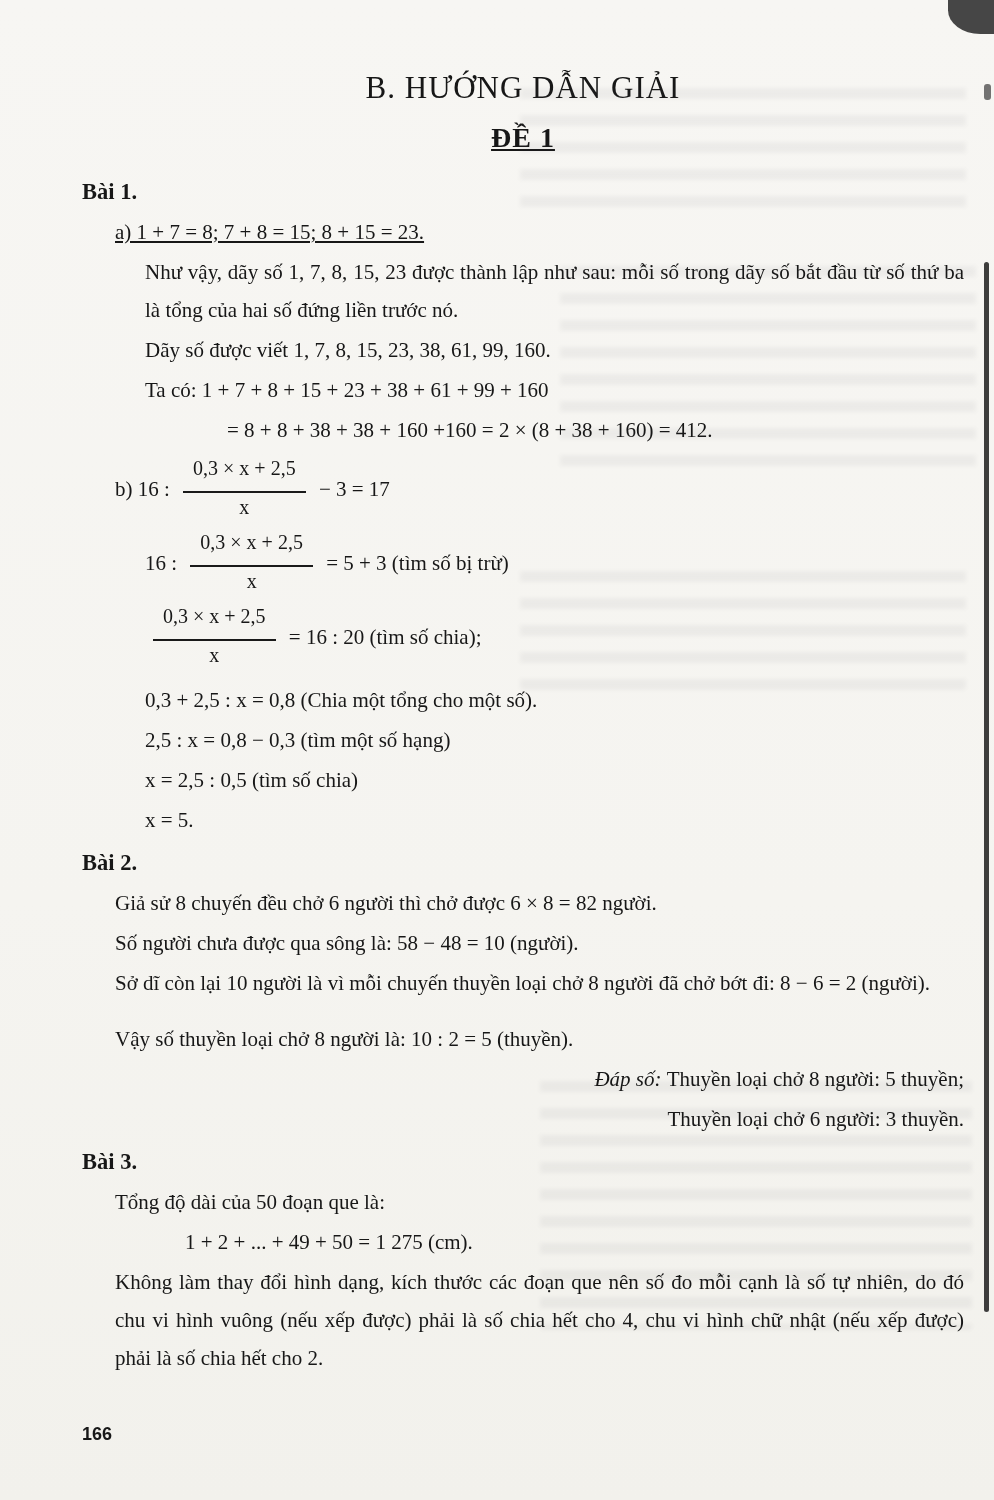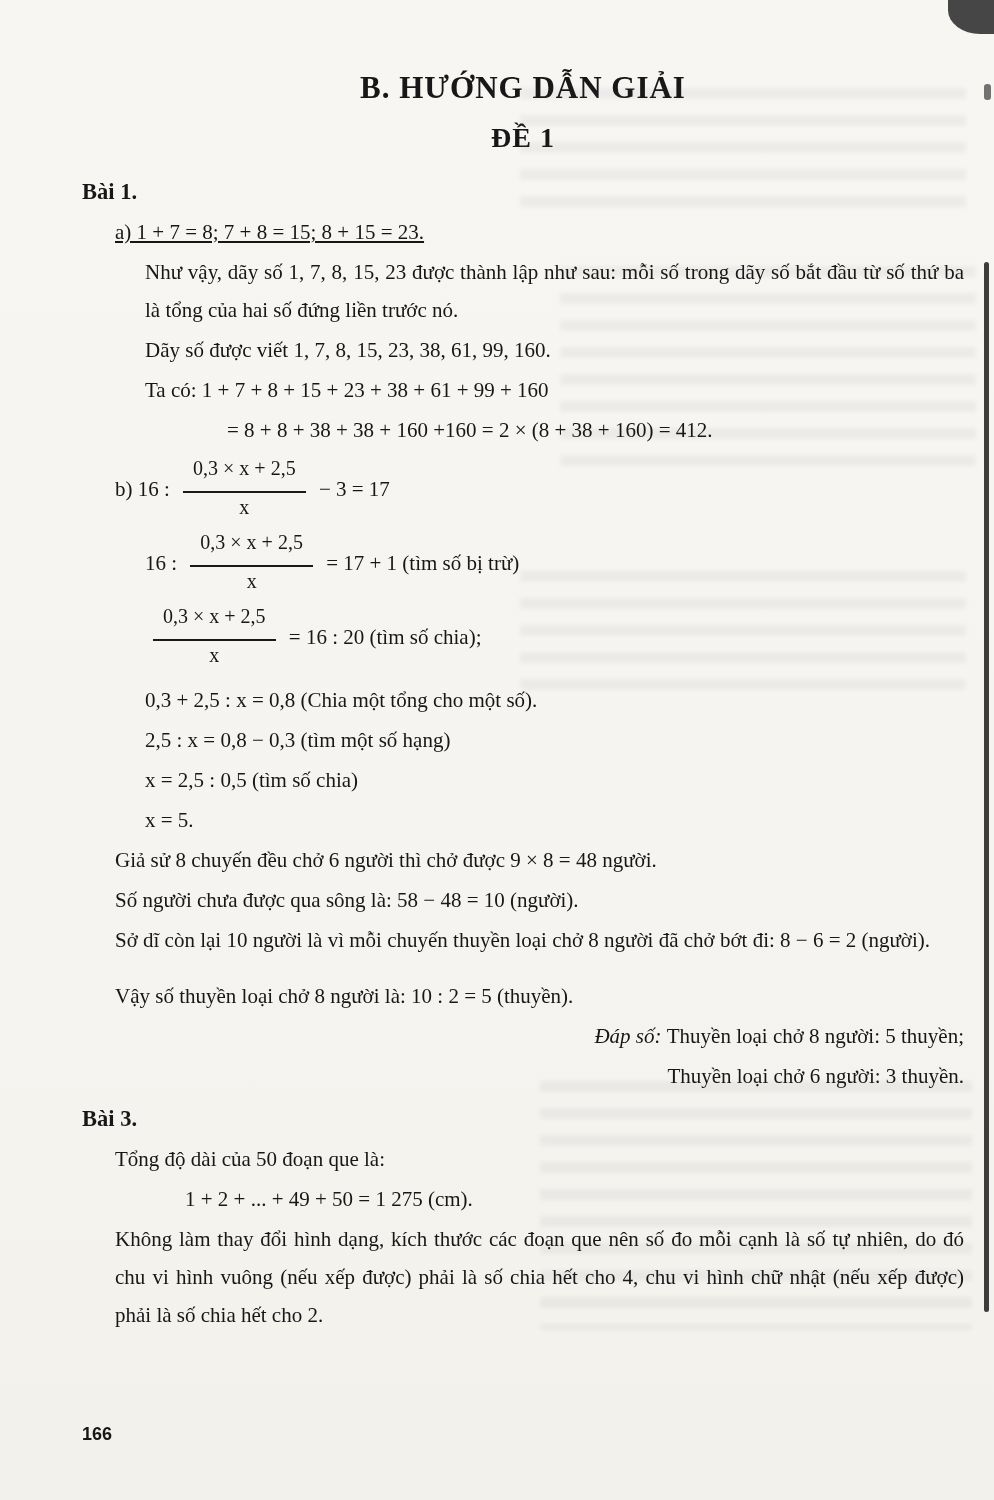--- a/index.html
+++ b/index.html
@@ -12,28 +12,29 @@
     background:linear-gradient(180deg,#f7f6f3 0%, #f5f4f0 60%, #f2f1ec 100%);
     overflow:hidden;
     font-family:"Liberation Serif","DejaVu Serif",serif;
     color:#171717;
   }
   h1.title {
     margin:0 0 16px 0;
     text-align:center;
     font-size:31px;
     letter-spacing:1px;
-    font-weight:bold;
+    font-weight:normal;
   }
   h2.subtitle {
     margin:0 0 20px 0;
     text-align:center;
     font-size:28px;
     letter-spacing:1px;
     font-weight:bold;
+    text-decoration:underline;
   }
   .doc { position:relative; z-index:2; }
   .bai-heading {
     font-size:22.5px;
     font-weight:bold;
     line-height:36px;
     margin:6px 0 3px 0;
   }
   .block {
     font-size:21px;
@@ -109,27 +110,28 @@
   <h2 class="subtitle">ĐỀ 1</h2>
 
   <div class="doc">
       <div class="bai-heading">Bài 1.</div>
       <div class="block" style="padding-left: 33px; text-decoration: underline;"><span>a) 1 + 7 = 8; 7 + 8 = 15; 8 + 15 = 23.</span></div>
       <div class="block justify" style="padding-left: 63px;"><span>Như vậy, dãy số 1, 7, 8, 15, 23 được thành lập như sau: mỗi số trong dãy số bắt đầu từ số thứ ba là tổng của hai số đứng liền trước nó.</span></div>
       <div class="block" style="padding-left: 63px;"><span>Dãy số được viết 1, 7, 8, 15, 23, 38, 61, 99, 160.</span></div>
       <div class="block" style="padding-left: 63px;"><span>Ta có: 1 + 7 + 8 + 15 + 23 + 38 + 61 + 99 + 160</span></div>
       <div class="block" style="padding-left: 145px;"><span>= 8 + 8 + 38 + 38 + 160 +160 = 2 × (8 + 38 + 160) = 412.</span></div>
       <div class="block math" style="padding-left: 33px;"><span>b) 16 : </span><span class="frac"><span class="num">0,3 × x + 2,5</span><span class="den">x</span></span><span> − 3 = 17</span></div>
-      <div class="block math" style="padding-left: 63px;"><span>16 : </span><span class="frac"><span class="num">0,3 × x + 2,5</span><span class="den">x</span></span><span> = 17 + 1 (tìm số bị trừ)</span></div>
+      <div class="block math" style="padding-left: 63px;"><span>16 : </span><span class="frac"><span class="num">0,3 × x + 2,5</span><span class="den">x</span></span><span> = 5 + 3 (tìm số bị trừ)</span></div>
       <div class="block math" style="padding-left: 63px;"><span class="frac"><span class="num">0,3 × x + 2,5</span><span class="den">x</span></span><span> = 16 : 20 (tìm số chia);</span></div>
       <div class="block" style="padding-left: 63px;"><span>0,3 + 2,5 : x = 0,8 (Chia một tổng cho một số).</span></div>
       <div class="block" style="padding-left: 63px;"><span>2,5 : x = 0,8 − 0,3 (tìm một số hạng)</span></div>
       <div class="block" style="padding-left: 63px;"><span>x = 2,5 : 0,5 (tìm số chia)</span></div>
       <div class="block" style="padding-left: 63px;"><span>x = 5.</span></div>
-      <div class="block" style="padding-left: 33px;"><span>Giả sử 8 chuyến đều chở 6 người thì chở được 9 × 8 = 48 người.</span></div>
+      <div class="bai-heading">Bài 2.</div>
+      <div class="block" style="padding-left: 33px;"><span>Giả sử 8 chuyến đều chở 6 người thì chở được 6 × 8 = 82 người.</span></div>
       <div class="block" style="padding-left: 33px;"><span>Số người chưa được qua sông là: 58 − 48 = 10 (người).</span></div>
       <div class="block justify" style="padding-left: 33px;"><span>Sở dĩ còn lại 10 người là vì mỗi chuyến thuyền loại chở 8 người đã chở bớt đi: 8 − 6 = 2 (người).</span></div>
       <div class="block" style="padding-left: 33px; margin-top: 18px;"><span>Vậy số thuyền loại chở 8 người là: 10 : 2 = 5 (thuyền).</span></div>
       <div class="block" style="text-align: right;"><span class="italic">Đáp số: </span><span>Thuyền loại chở 8 người: 5 thuyền;</span></div>
       <div class="block" style="text-align: right;"><span>Thuyền loại chở 6 người: 3 thuyền.</span></div>
       <div class="bai-heading">Bài 3.</div>
       <div class="block" style="padding-left: 33px;"><span>Tổng độ dài của 50 đoạn que là:</span></div>
       <div class="block" style="padding-left: 103px;"><span>1 + 2 + ... + 49 + 50 = 1 275 (cm).</span></div>
       <div class="block justify" style="padding-left: 33px;"><span>Không làm thay đổi hình dạng, kích thước các đoạn que nên số đo mỗi cạnh là số tự nhiên, do đó chu vi hình vuông (nếu xếp được) phải là số chia hết cho 4, chu vi hình chữ nhật (nếu xếp được) phải là số chia hết cho 2.</span></div>
     </div>

